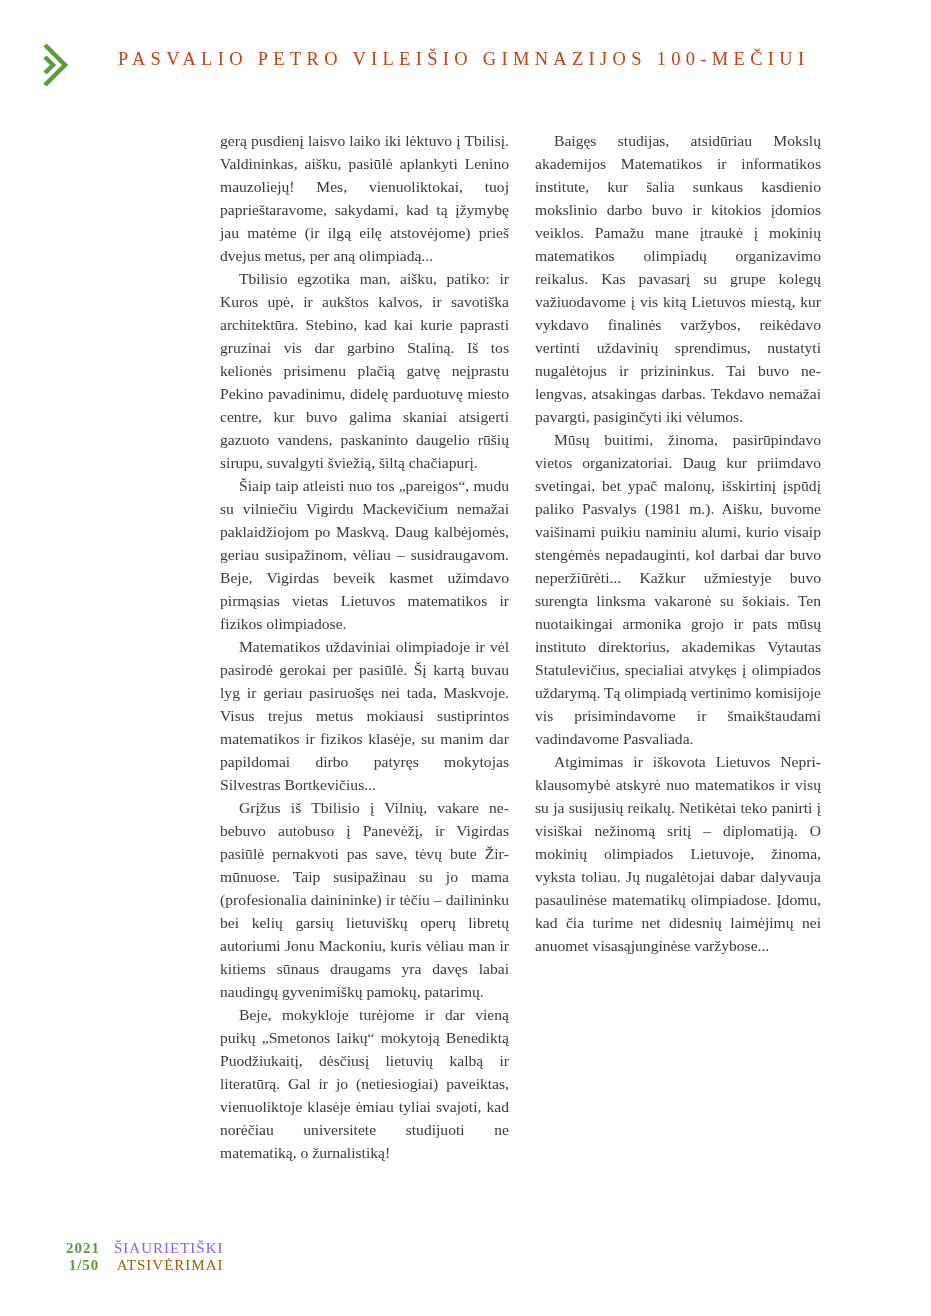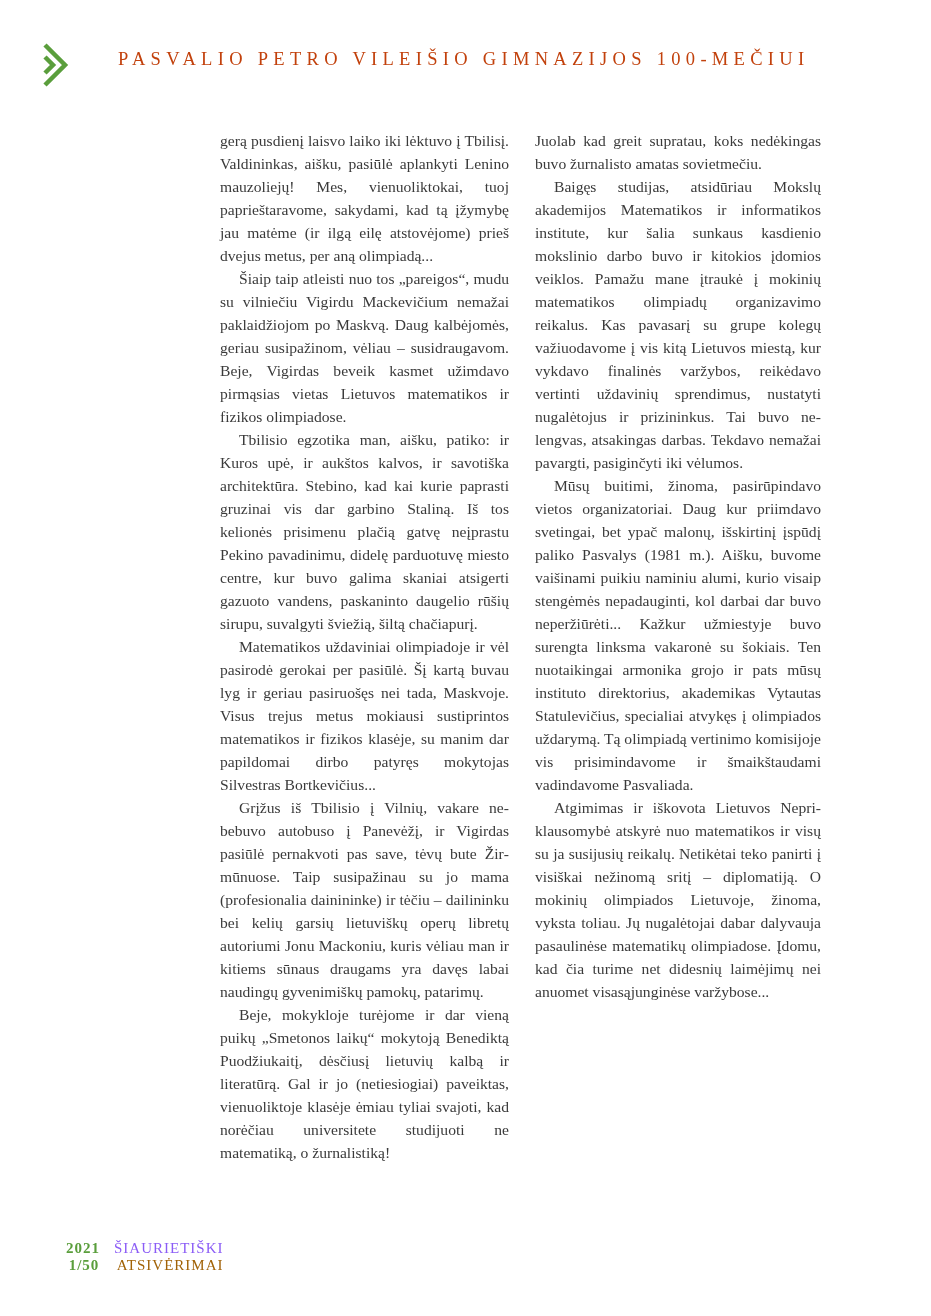--- a/index.html
+++ b/index.html
@@ -22,29 +22,28 @@
 
 <svg class="chevron" viewBox="0 0 28 44">
   <polyline points="4,2 24,22 4,42" fill="none" stroke="#5a9e3c" stroke-width="4.5"></polyline>
   <polyline points="4,14 12,22 4,30" fill="none" stroke="#5a9e3c" stroke-width="4.5"></polyline>
 </svg>
 
 <div class="running-head">PASVALIO PETRO VILEIŠIO GIMNAZIJOS 100-MEČIUI</div>
 
 <div class="col col-left">
   <p class="noindent">gerą pusdienį laisvo laiko iki lėktuvo į Tbilisį. Valdininkas, aišku, pasiūlė aplankyti Lenino mauzoliejų! Mes, vienuolik­tokai, tuoj paprieštaravome, sakydami, kad tą įžymybę jau matėme (ir ilgą eilę atstovėjome) prieš dvejus metus, per aną olimpiadą...</p>
+  <p>Tbilisio egzotika man, aišku, patiko: ir Kuros upė, ir aukštos kalvos, ir savotiška architektūra. Stebino, kad kai kurie pa­prasti gruzinai vis dar garbino Staliną. Iš tos kelionės prisimenu plačią gatvę ne­įprastu Pekino pavadinimu, didelę par­duotuvę miesto centre, kur buvo galima skaniai atsigerti gazuoto vandens, pa­skaninto daugelio rūšių sirupu, suvalgyti šviežią, šiltą chačiapurį.</p>
   <p>Šiaip taip atleisti nuo tos „pareigos“, mudu su vilniečiu Vigirdu Mackevičium nemažai paklaidžiojom po Maskvą. Daug kalbėjomės, geriau susipažinom, vėliau – susidraugavom. Beje, Vigirdas beveik kasmet užimdavo pirmąsias vietas Lietu­vos matematikos ir fizikos olimpiadose.</p>
-  <p>Tbilisio egzotika man, aišku, patiko: ir Kuros upė, ir aukštos kalvos, ir savotiška architektūra. Stebino, kad kai kurie pa­prasti gruzinai vis dar garbino Staliną. Iš tos kelionės prisimenu plačią gatvę ne­įprastu Pekino pavadinimu, didelę par­duotuvę miesto centre, kur buvo galima skaniai atsigerti gazuoto vandens, pa­skaninto daugelio rūšių sirupu, suvalgyti šviežią, šiltą chačiapurį.</p>
   <p>Matematikos uždaviniai olimpiadoje ir vėl pasirodė gerokai per pasiūlė. Šį kartą buvau lyg ir geriau pasiruošęs nei tada, Maskvoje. Visus trejus metus mokiausi sustiprintos matematikos ir fizikos klasė­je, su manim dar papildomai dirbo paty­ręs mokytojas Silvestras Bortkevičius...</p>
   <p>Grįžus iš Tbilisio į Vilnių, vakare ne­bebuvo autobuso į Panevėžį, ir Vigirdas pasiūlė pernakvoti pas save, tėvų bute Žir­mūnuose. Taip susipažinau su jo mama (profesionalia dainininke) ir tėčiu – dai­lininku bei kelių garsių lietuviškų operų libretų autoriumi Jonu Mackoniu, kuris vėliau man ir kitiems sūnaus draugams yra davęs labai naudingų gyvenimiškų pa­mokų, patarimų.</p>
   <p>Beje, mokykloje turėjome ir dar vieną puikų „Smetonos laikų“ mokytoją Bene­diktą Puodžiukaitį, dėsčiusį lietuvių kalbą ir literatūrą. Gal ir jo (netiesiogiai) paveik­tas, vienuoliktoje klasėje ėmiau tyliai sva­joti, kad norėčiau universitete studijuoti ne matematiką, o žurnalistiką!</p>
 </div>
 
 <div class="col col-right">
-  <p class="noindent">Juolab kad greit supratau, koks nedėkin­gas buvo žurnalisto amatas sovietmečiu.</p>
   <p>Baigęs studijas, atsidūriau Mokslų akademijos Matematikos ir informati­kos institute, kur šalia sunkaus kasdienio mokslinio darbo buvo ir kitokios įdomios veiklos. Pamažu mane įtraukė į mokinių matematikos olimpiadų organizavimo reikalus. Kas pavasarį su grupe kolegų važiuodavome į vis kitą Lietuvos miestą, kur vykdavo finalinės varžybos, reikėdavo vertinti uždavinių sprendimus, nustatyti nugalėtojus ir prizininkus. Tai buvo ne­lengvas, atsakingas darbas. Tekdavo ne­mažai pavargti, pasiginčyti iki vėlumos.</p>
   <p>Mūsų buitimi, žinoma, pasirūpindavo vietos organizatoriai. Daug kur priimda­vo svetingai, bet ypač malonų, išskirtinį įspūdį paliko Pasvalys (1981 m.). Aišku, buvome vaišinami puikiu naminiu alumi, kurio visaip stengėmės nepadauginti, kol darbai dar buvo neperžiūrėti... Kažkur už­miestyje buvo surengta linksma vakaronė su šokiais. Ten nuotaikingai armonika grojo ir pats mūsų instituto direktorius, akademikas Vytautas Statulevičius, spe­cialiai atvykęs į olimpiados uždarymą. Tą olimpiadą vertinimo komisijoje vis prisi­mindavome ir šmaikštaudami vadindavo­me Pasvaliada.</p>
   <p>Atgimimas ir iškovota Lietuvos Nepri­klausomybė atskyrė nuo matematikos ir visų su ja susijusių reikalų. Netikėtai teko panirti į visiškai nežinomą sritį – diplo­matiją. O mokinių olimpiados Lietuvoje, žinoma, vyksta toliau. Jų nugalėtojai da­bar dalyvauja pasaulinėse matematikų olimpiadose. Įdomu, kad čia turime net didesnių laimėjimų nei anuomet visasą­junginėse varžybose...</p>
 </div>
 
 <div class="footer">
   <div class="row">
     <span class="num">2021</span>
     <span class="mag1">ŠIAURIETIŠKI</span>
   </div>

